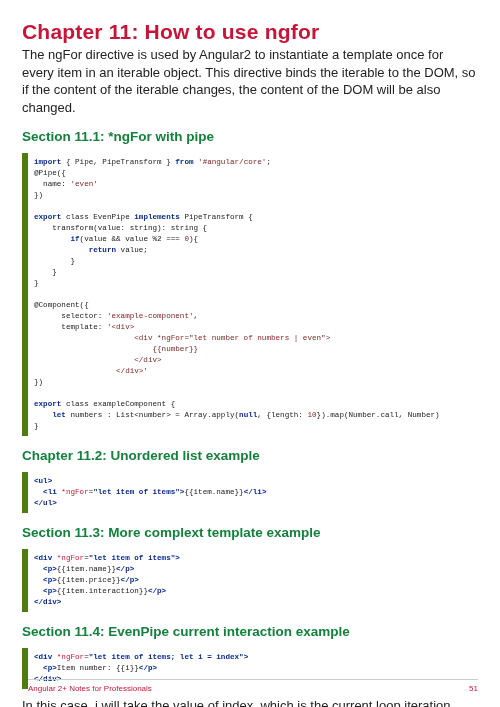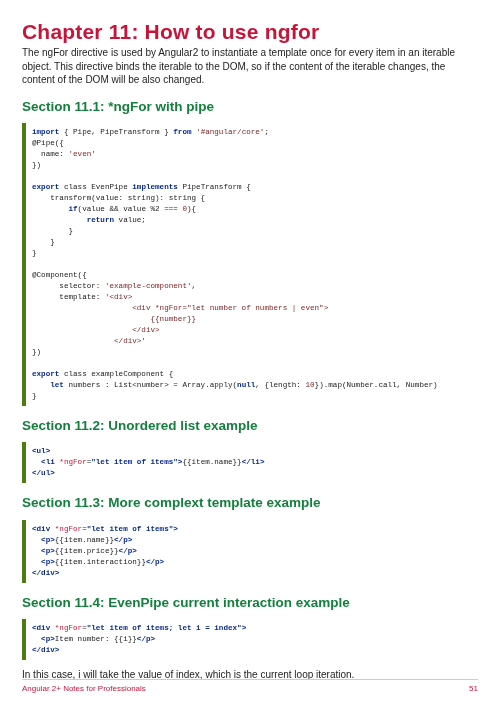--- a/index.html
+++ b/index.html
@@ -21,43 +21,43 @@
     letter-spacing: 0.2px;
   }
   h2 {
     color: #15803d;
     font-size: 13.5px;
     font-weight: 700;
     margin-top: 11px;
     margin-bottom: 7px;
   }
   p.body {
-    font-size: 10px;
+    font-size: 13px;
     color: #222;
     margin-bottom: 4px;
     line-height: 1.35;
   }
   pre {
     font-family: "Consolas", "Menlo", "Courier New", monospace;
     font-size: 7.6px;
     line-height: 1.45;
     background: transparent;
     white-space: pre;
     margin: 0 0 4px 0;
-    border-left: 4px solid #4d7c0f;
+    border-left: 6px solid #4d7c0f;
     padding: 4px 0 4px 6px;
   }
   pre .kw { color: #0a2b8c; font-weight: bold; }
   pre .str { color: #7a1f1f; }
   pre .num { color: #7a1f1f; }
   pre .attr { color: #c7153a; font-family: Liberation Mono, monospace; }
   .footer {
     position: absolute;
     bottom: 12px;
-    left: 22px;
+    left: 28px;
     right: 22px;
     border-top: 1px solid #ccc;
     padding-top: 4px;
     font-size: 8px;
     color: #c7153a;
     display: flex;
     justify-content: space-between;
   }
 </style>
 </head>
@@ -88,21 +88,21 @@
 <span class="str">                      &lt;div *ngFor="let number of numbers | even"&gt;</span>
 <span class="str">                          {{number}}</span>
 <span class="str">                      &lt;/div&gt;</span>
 <span class="str">                  &lt;/div&gt;'</span>
 <span>})</span>
 <span></span>
 <span class="kw">export</span><span> class exampleComponent {</span>
 <span class="kw">    let</span><span> numbers : List&lt;number&gt; = </span><span>Array</span><span>.apply(</span><span class="kw">null</span><span>, {length: </span><span class="num">10</span><span>}).map(Number.call, Number)</span>
 <span>}</span></pre>
 
-<h2>Section 11.2: Unordered list example</h2>
+<h2>Chapter 11.2: Unordered list example</h2>
 
 <pre><span class="kw">&lt;ul&gt;</span>
 <span class="kw">  &lt;li </span><span class="attr">*ngFor</span><span>=</span><span class="kw">"let item of items"</span><span class="kw">&gt;</span><span>{{item.name}}</span><span class="kw">&lt;/li&gt;</span>
 <span class="kw">&lt;/ul&gt;</span></pre>
 
 <h2>Section 11.3: More complext template example</h2>
 
 <pre><span class="kw">&lt;div </span><span class="attr">*ngFor</span><span>=</span><span class="kw">"let item of items"</span><span class="kw">&gt;</span>
 <span class="kw">  &lt;p&gt;</span><span>{{item.name}}</span><span class="kw">&lt;/p&gt;</span>
 <span class="kw">  &lt;p&gt;</span><span>{{item.price}}</span><span class="kw">&lt;/p&gt;</span>

